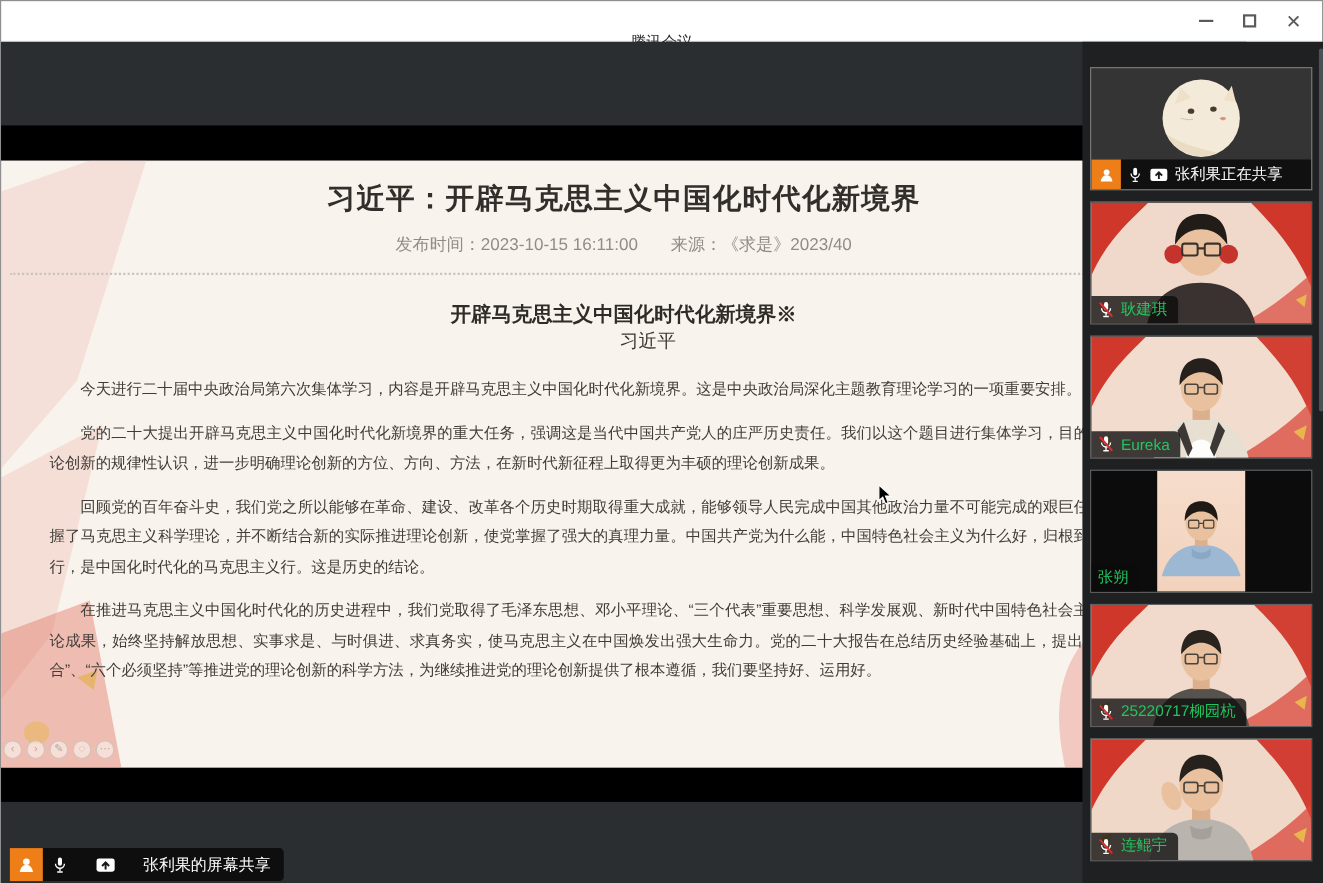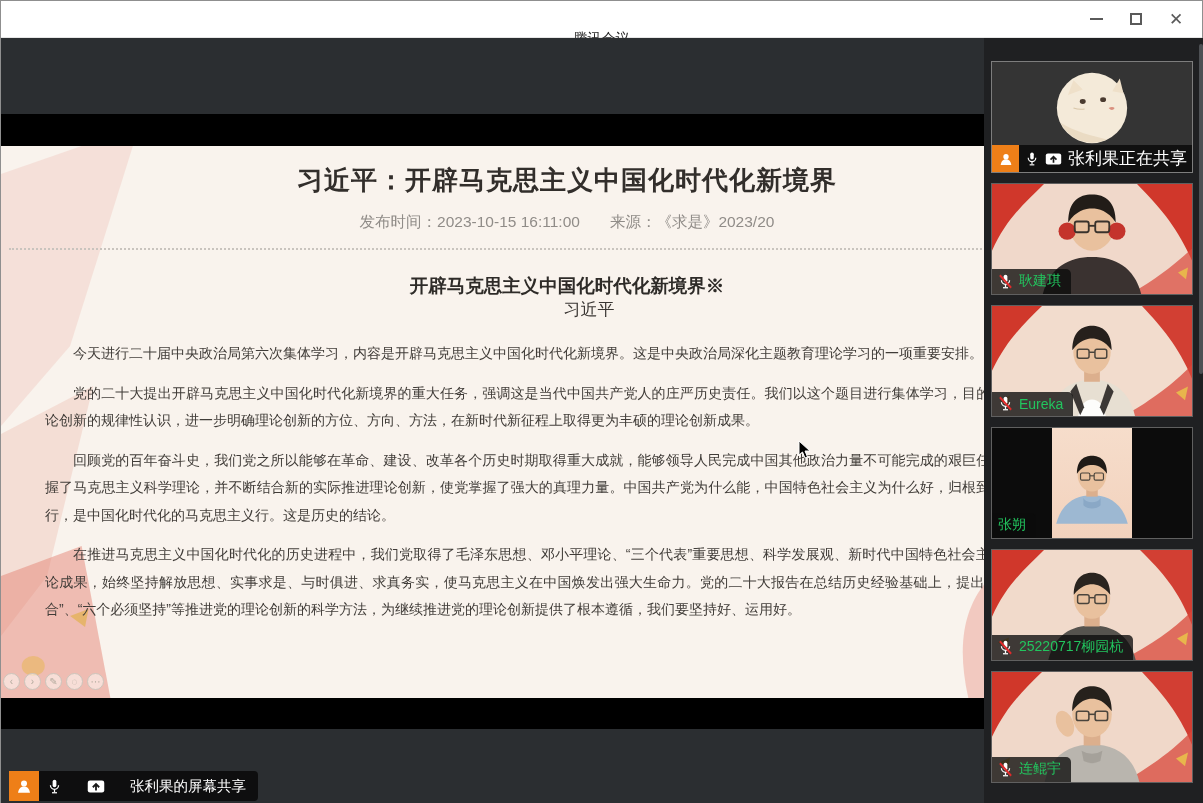--- a/index.html
+++ b/index.html
@@ -62,21 +62,21 @@
   .vbg { position:absolute; inset:0; width:100%; height:100%; }
   .person { position:absolute; bottom:-2px; left:50%; transform:translateX(-50%); }
 
   .nbadge { position:absolute; left:0; bottom:0; background:rgba(12,12,12,.78);
     border-radius:0 5px 0 0; display:flex; align-items:center; gap:6px; padding:3px 10px 4px 6px; }
   .nbadge .nm { color:#22c55e; font-size:14px; white-space:nowrap; }
 
   .tile-bar { position:absolute; left:0; right:0; bottom:0; height:27px;
     background:rgba(10,10,10,.85); display:flex; align-items:center; gap:6px; }
   .tile-bar .host-chip { width:27px; height:27px; flex:0 0 27px; }
-  .tile-bar .nm { color:#fff; font-size:17px; white-space:nowrap; }
+  .tile-bar .nm { color:#fff; font-size:14px; white-space:nowrap; }
 
   .cat-wrap { position:absolute; left:50%; top:44%; transform:translate(-50%,-50%); }
 
   .portrait-strip { position:absolute; left:50%; top:0; transform:translateX(-50%);
     width:80px; height:100%; background:linear-gradient(180deg,#f6ddcb,#f2d2bd); overflow:hidden; }
   .t4 .vid { background:#0c0c0c; }
 
   .scroll-thumb { position:absolute; right:1px; top:6px; width:4px; height:330px;
     background:#4d5054; border-radius:2px; cursor:grab; }
 </style>
@@ -120,21 +120,21 @@
           <path d="M60 470 l16 -7 l-3 18 z" fill="#e3b04e" opacity="0.7"></path>
         </svg>
 
         <div class="doc-inner">
           <div class="doc-title">习近平：开辟马克思主义中国化时代化新境界</div>
           <div class="doc-meta">
             <span>
               <span>发布时间：</span><span>2023-10-15 16:11:00</span>
             </span>
             <span>
-              <span>来源：</span><span>《求是》2023/20</span>
+              <span>来源：</span><span>《求是》2023/40</span>
             </span>
           </div>
           <div class="doc-dots"></div>
           <div class="doc-sub">开辟马克思主义中国化时代化新境界※</div>
           <div class="doc-author">习近平</div>
           <p class="first">今天进行二十届中央政治局第六次集体学习，内容是开辟马克思主义中国化时代化新境界。这是中央政治局深化主题教育理论学习的一项重要安排。</p>
           <p>党的二十大提出开辟马克思主义中国化时代化新境界的重大任务，强调这是当代中国共产党人的庄严历史责任。我们以这个题目进行集体学习，目的是深化对党的理论创新的规律性认识，进一步明确理论创新的方位、方向、方法，在新时代新征程上取得更为丰硕的理论创新成果。</p>
           <p>回顾党的百年奋斗史，我们党之所以能够在革命、建设、改革各个历史时期取得重大成就，能够领导人民完成中国其他政治力量不可能完成的艰巨任务，根本在于掌握了马克思主义科学理论，并不断结合新的实际推进理论创新，使党掌握了强大的真理力量。中国共产党为什么能，中国特色社会主义为什么好，归根到底是马克思主义行，是中国化时代化的马克思主义行。这是历史的结论。</p>
           <p>在推进马克思主义中国化时代化的历史进程中，我们党取得了毛泽东思想、邓小平理论、“三个代表”重要思想、科学发展观、新时代中国特色社会主义思想等重大理论成果，始终坚持解放思想、实事求是、与时俱进、求真务实，使马克思主义在中国焕发出强大生命力。党的二十大报告在总结历史经验基础上，提出并阐述了“两个结合”、“六个必须坚持”等推进党的理论创新的科学方法，为继续推进党的理论创新提供了根本遵循，我们要坚持好、运用好。</p>
         </div>

